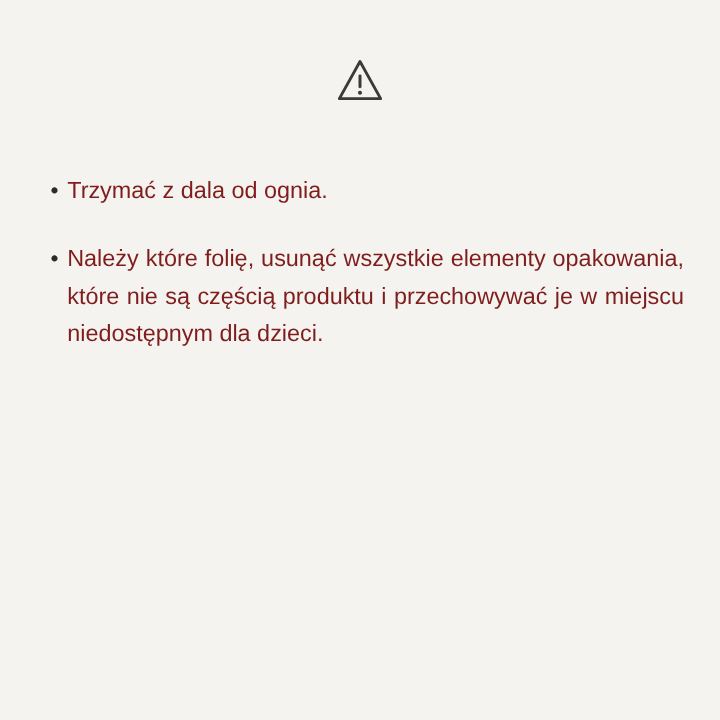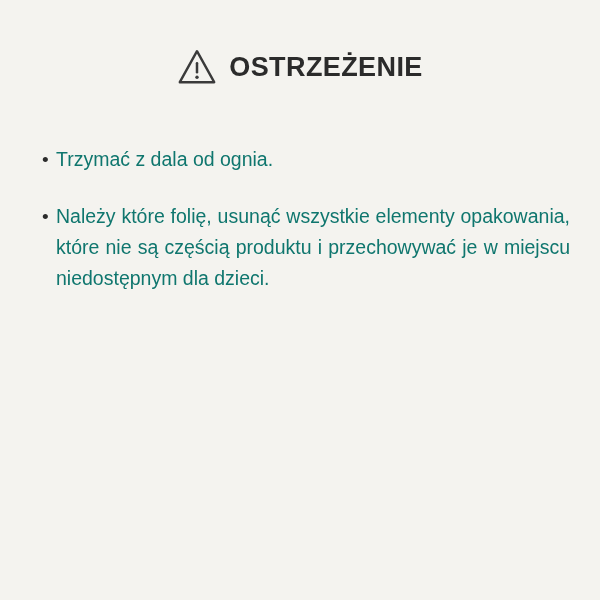--- a/index.html
+++ b/index.html
@@ -63,21 +63,21 @@
     padding-left: 12px;
     box-sizing: border-box;
     font-size: 19px;
     line-height: 31px;
     color: #2b2b2b;
   }
   .item-text {
     flex: 1 1 auto;
     font-size: 19.5px;
     line-height: 31px;
-    color: #0f766e;
+    color: #7f1d1d;
     text-align: justify;
     text-justify: inter-word;
     hyphens: none;
   }
   .item-text.no-justify {
     text-align: left;
   }
 </style>
 </head>
 <body>
@@ -85,21 +85,20 @@
 <div class="page">
 
   <div class="warning-header">
     <span class="warning-icon-wrap">
       <svg class="warning-icon" viewBox="0 0 40 38" xmlns="http://www.w3.org/2000/svg" aria-hidden="true">
         <path d="M20 3.2 L37.2 34.2 L2.8 34.2 Z" fill="none" stroke="#3a3a3a" stroke-width="2.4" stroke-linejoin="round"></path>
         <rect x="18.75" y="14" width="2.5" height="11.5" rx="1.2" fill="#3a3a3a"></rect>
         <circle cx="20" cy="29.3" r="1.7" fill="#3a3a3a"></circle>
       </svg>
     </span>
-    <span class="warning-title">OSTRZEŻENIE</span>
   </div>
 
   <ul class="list">
     <li class="list-item">
       <span class="bullet">•</span>
       <span class="item-text no-justify">Trzymać z dala od ognia.</span>
     </li>
     <li class="list-item">
       <span class="bullet">•</span>
       <span class="item-text">Należy które folię, usunąć wszystkie elementy opakowania, które nie są częścią produktu i przechowywać je w miejscu niedostępnym dla dzieci.</span>

